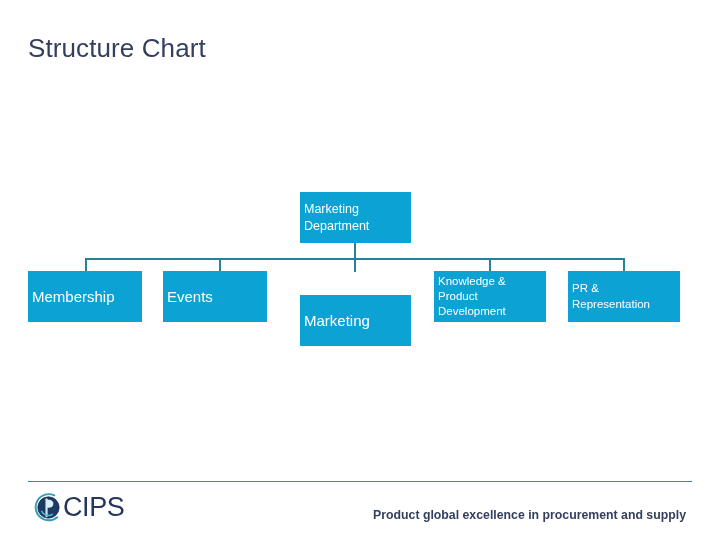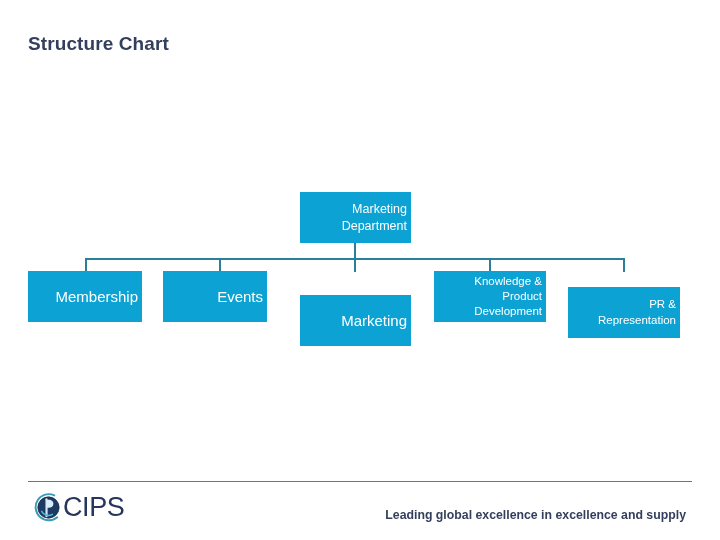--- a/index.html
+++ b/index.html
@@ -14,22 +14,22 @@
     overflow: hidden;
     font-family: "Liberation Sans", sans-serif;
     -webkit-font-smoothing: antialiased;
   }
 
   
   .slide-title {
     position: absolute;
     left: 28px;
     top: 33px;
-    font-size: 19px;
-    font-weight: bold;
+    font-size: 26px;
+    font-weight: normal;
     color: #333f5c;
     letter-spacing: 0.1px;
     white-space: nowrap;
   }
 
   
   .orgchart {
     position: absolute;
     left: 0;
     top: 0;
@@ -37,21 +37,21 @@
     height: 540px;
   }
 
   .node {
     position: absolute;
     background: #0da2d4;
     color: #ffffff;
     display: flex;
     align-items: center;
     justify-content: center;
-    text-align: right;
+    text-align: left;
     line-height: 1.32;
     box-sizing: border-box;
     padding: 11px 4px;
   }
   .node-label {
     display: block;
     width: 100%;
   }
 
   .node-root {
@@ -63,21 +63,21 @@
   }
   .node-child {
     top: 271px;
     height: 51px;
     font-size: 15px;
   }
   .n-membership { left: 28px;  width: 114px; }
   .n-events     { left: 163px; width: 104px; }
   .n-marketing  { left: 300px; width: 111px; margin-top: 24px; }
   .n-knowledge  { left: 434px; width: 112px; font-size: 11.5px; }
-  .n-pr         { left: 568px; width: 112px; font-size: 11.5px; margin-top: 16px; }
+  .n-pr         { left: 568px; width: 112px; font-size: 11.5px; }
 
   
   .conn {
     position: absolute;
     background: #2b7f98;
   }
   .conn-vert   { width: 2px; }
   .conn-horiz  { height: 2px; }
 
   
@@ -187,13 +187,13 @@
     <circle cx="34" cy="32" r="22" fill="none" stroke="#12294a" stroke-width="1.5"></circle>
 
     <path d="M30 15 L30 50" fill="none" stroke="#cfe6f3" stroke-width="4.5" stroke-linecap="round"></path>
     <path d="M30 17 C40 14 45 20 44 26 C43 32 36 34 30 32 Z" fill="#d9eefa"></path>
 
     <path d="M20 40 A15 15 0 0 0 42 46" fill="none" stroke="#4fb9d4" stroke-width="3" stroke-linecap="round"></path>
   </svg>
   <span class="logo-word">CIPS</span>
 </div>
 
-<div class="tagline">Leading global excellence in excellence and supply</div>
+<div class="tagline">Product global excellence in procurement and supply</div>
 
 </body></html>

